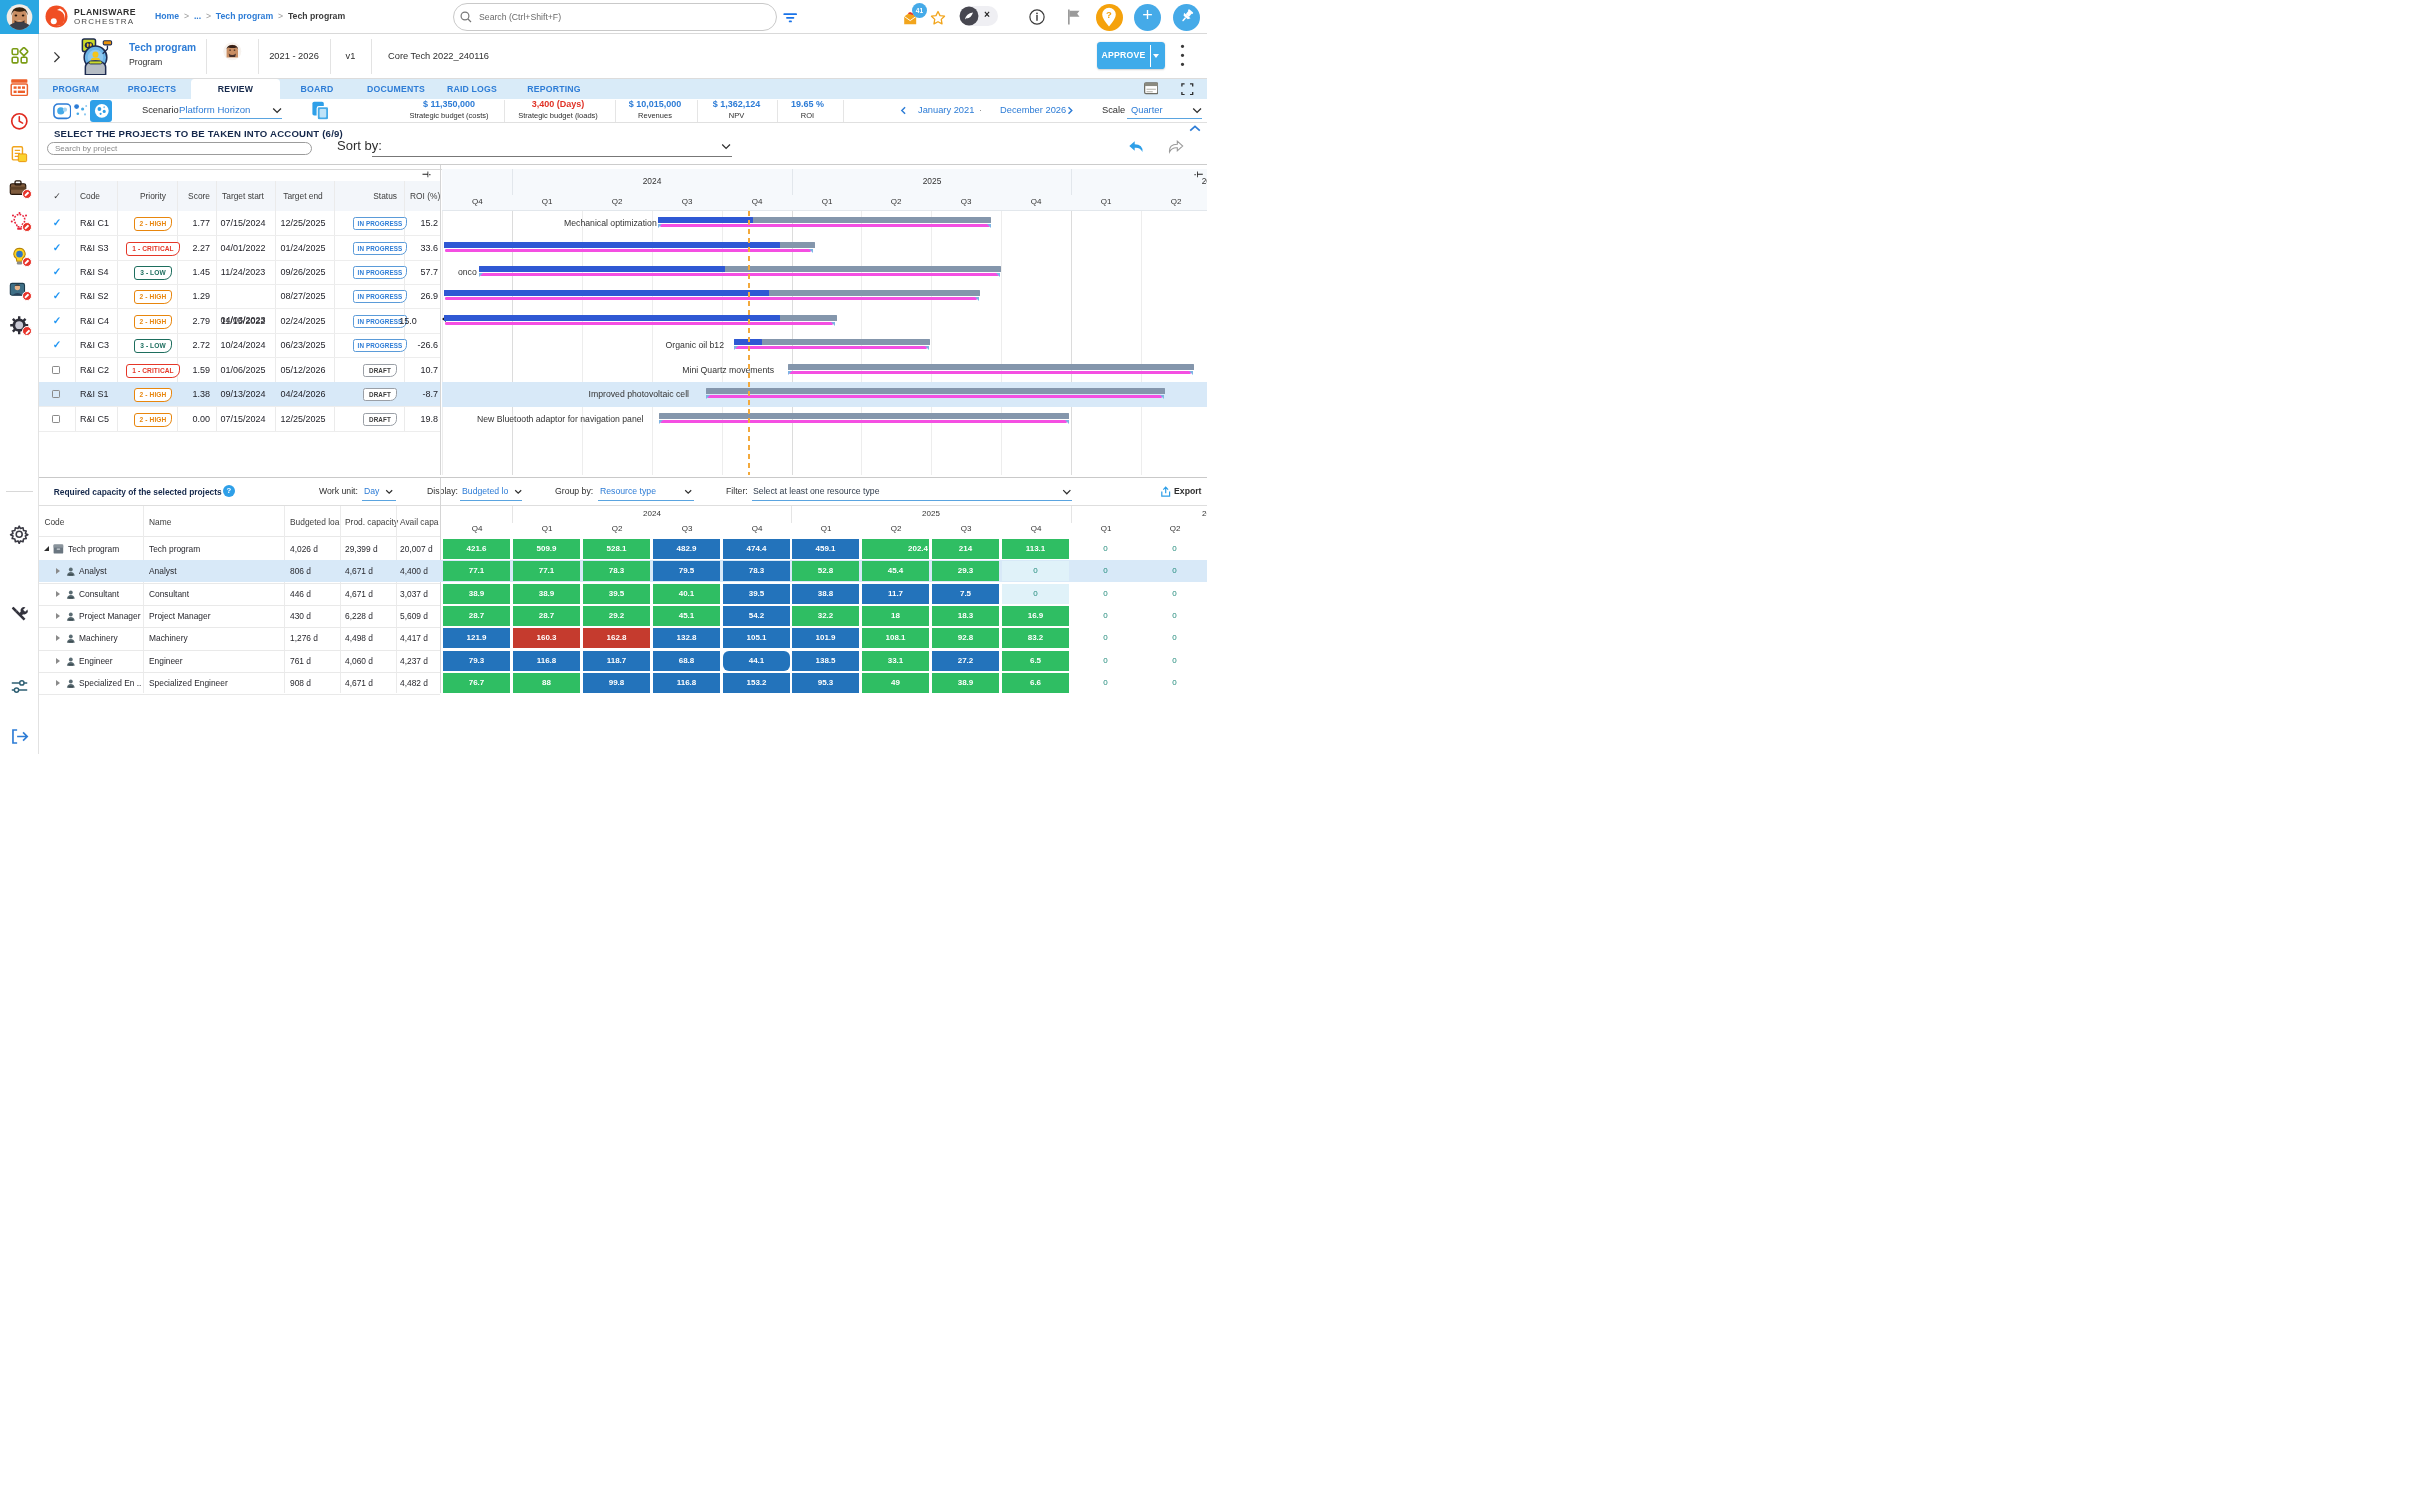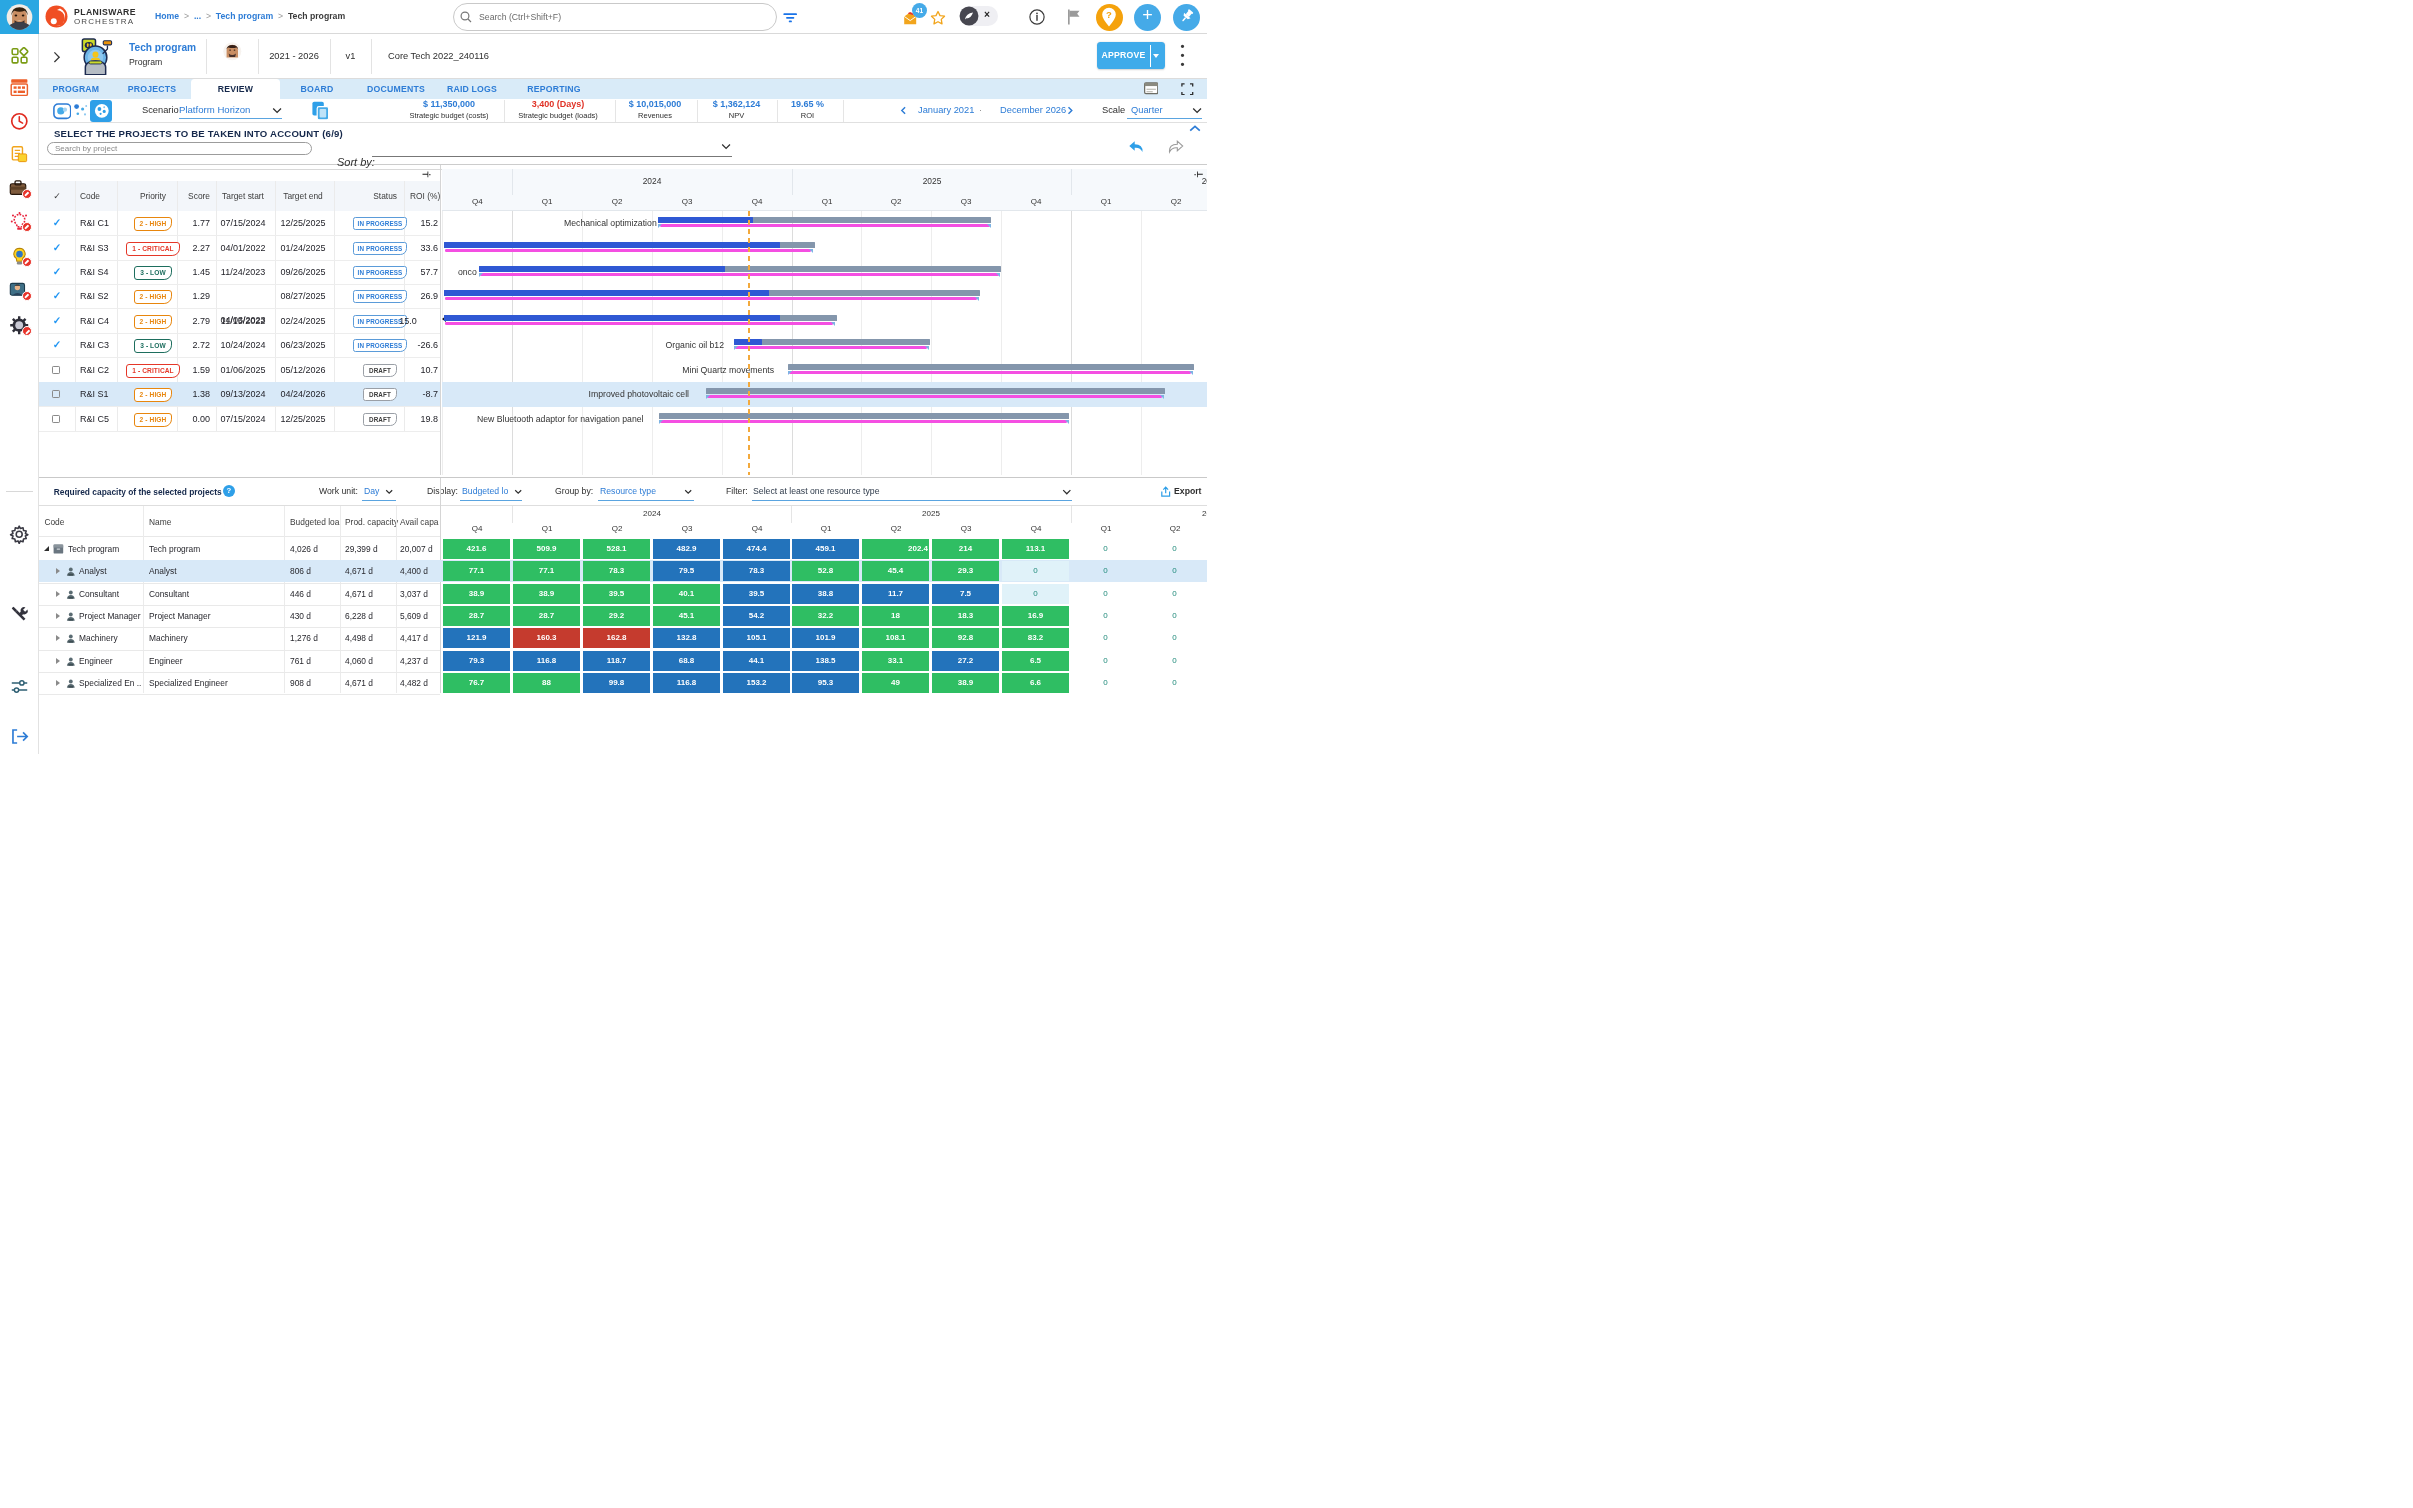--- a/index.html
+++ b/index.html
@@ -459,21 +459,21 @@
     <div class="abs" style="left:1063px; top:6.6px; font-size:9.3px; color:#2e2e2e;">Scale</div>
     <div class="abs" style="left:1092px; top:6.6px; font-size:9.3px; color:#2d7cd6;">Quarter</div>
     <div class="abs" style="left:1088px; top:20px; width:75px; height:1.2px; background:#5aa4e0;"></div>
     <svg class="abs" style="left:1153px; top:9px;" width="10.2" height="7.2" viewBox="0 0 17 12" fill="none" stroke="#2e2e2e" stroke-width="2.2">
       <path d="M2 2.5 l6.5 6.5 6.5-6.5"></path>
     </svg>
   </div>
   <div id="selectbar">
     <div id="selhead">SELECT THE PROJECTS TO BE TAKEN INTO ACCOUNT (6/9)</div>
     <div id="psearch">Search by project</div>
-    <div class="abs" style="left:298px; top:32px; font-size:11px; color:#2e2e2e;font-style:italic;">Sort by:</div>
+    <div class="abs" style="left:298px; top:14px; font-size:13px; color:#2e2e2e;">Sort by:</div>
     <div class="abs" style="left:333px; top:32px; width:360px; height:0.9px; background:#777;"></div>
     <svg class="abs" style="left:682px; top:19px;" width="10.2" height="7.2" viewBox="0 0 17 12" fill="none" stroke="#2e2e2e" stroke-width="2">
         <path d="M2 2.5 l6.5 6.5 6.5-6.5"></path>
       </svg>
 
     <svg class="abs" style="left:1089px; top:15.6px;" width="17" height="14.4" viewBox="0 0 28 24">
       <path d="M11 2 L2 10 l9 8 v-5 q9-1 13 7 q1-13-13-13z" fill="#2e9fe8"></path>
     </svg>
     <svg class="abs" style="left:1128px; top:15.6px;" width="17" height="14.4" viewBox="0 0 28 24">
       <path d="M17 2 L26 10 l-9 8 v-5 q-9-1-13 7 q-1-13 13-13z" fill="none" stroke="#9a9a9a" stroke-width="1.8"></path>
@@ -890,21 +890,21 @@
         </svg>
       <div class="bcell" style="left:40px;">Engineer</div>
       <div class="bcell" style="left:110px;">Engineer</div>
       <div class="bcell" style="left:251px;">761 d</div>
       <div class="bcell" style="left:306px;">4,060 d</div>
       <div class="bcell" style="left:361px;">4,237 d</div>
       <div class="hmcell hmb" style="left:404px;">79.3</div>
       <div class="hmcell hmb" style="left:474px;">116.8</div>
       <div class="hmcell hmb" style="left:544px;">118.7</div>
       <div class="hmcell hmb" style="left:614px;">68.8</div>
-      <div class="hmcell hmb" style="left:684px;">44.1</div>
+      <div class="hmcell hmb" style="left:684px;border-radius:6px;">44.1</div>
       <div class="hmcell hmb" style="left:753px;">138.5</div>
       <div class="hmcell hmg" style="left:823px;">33.1</div>
       <div class="hmcell hmb" style="left:893px;">27.2</div>
       <div class="hmcell hmg" style="left:963px;">6.5</div>
       <div class="hmcell hm0" style="left:1033px;">0</div>
       <div class="hmcell hm0" style="left:1102px;">0</div>
     </div>
     <div class="brow" style="top:194px;">
       <div class="abs" style="left:17px; top:7.8px; width:0; height:0; border-left:4.2px solid #8a8a8a; border-top:3.3px solid transparent; border-bottom:3.3px solid transparent;"></div>
       <svg class="abs" style="left:27px; top:6.6px;" width="9.6" height="9.6" viewBox="0 0 16 16">

